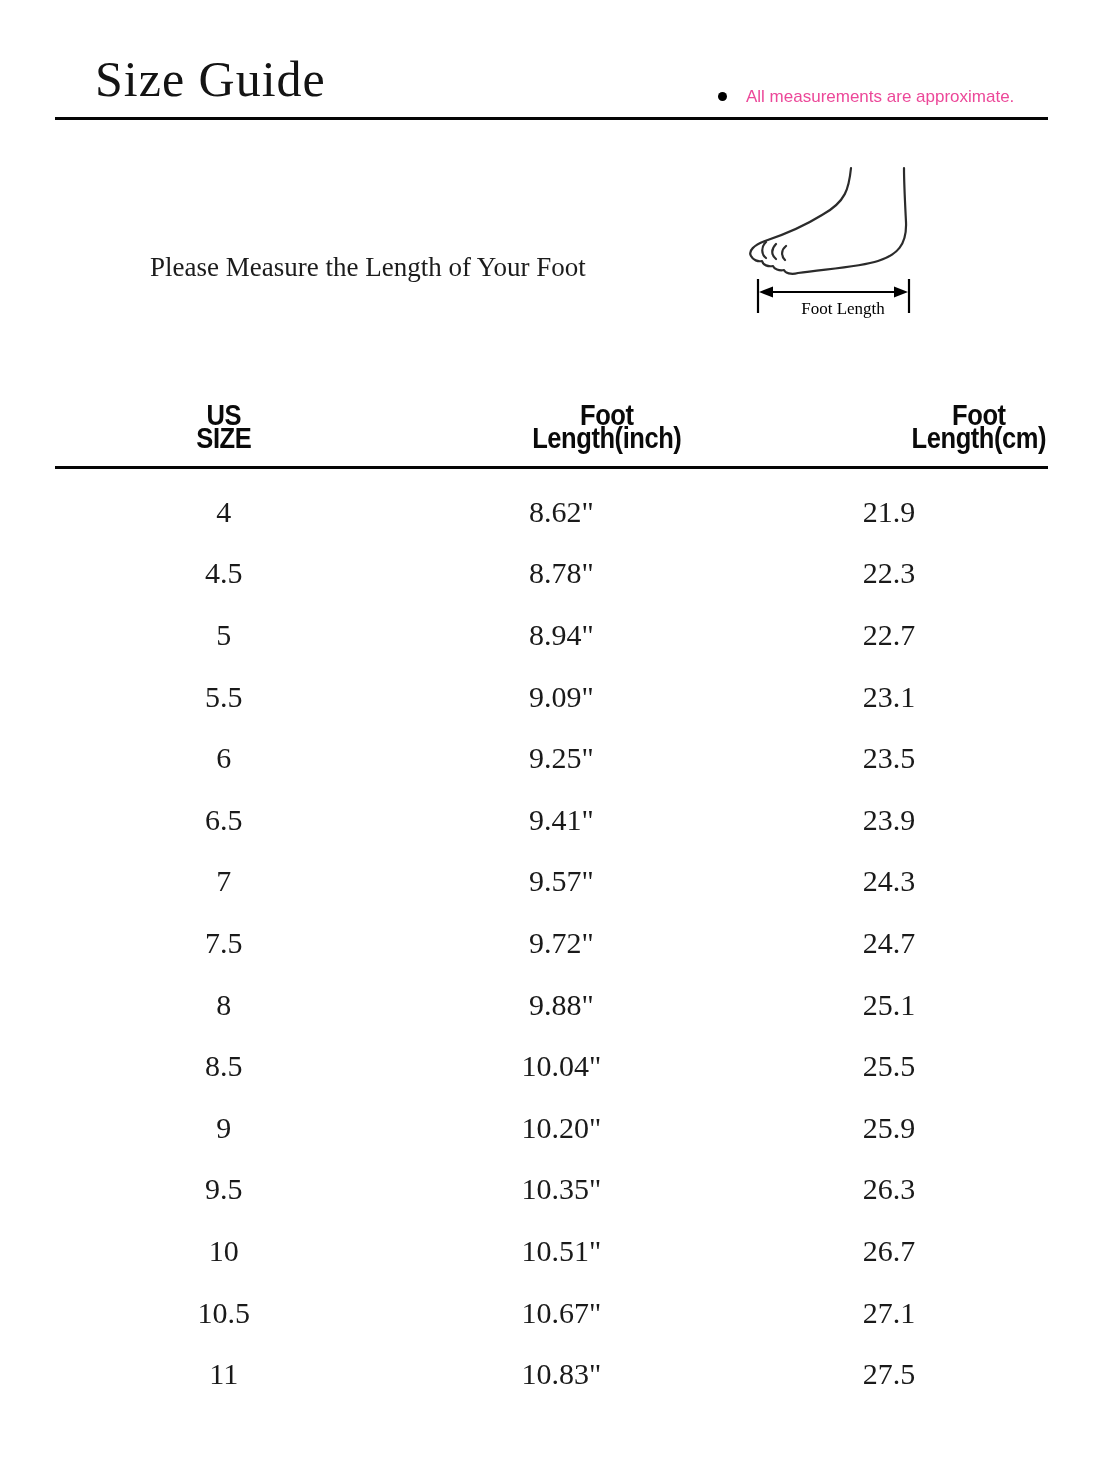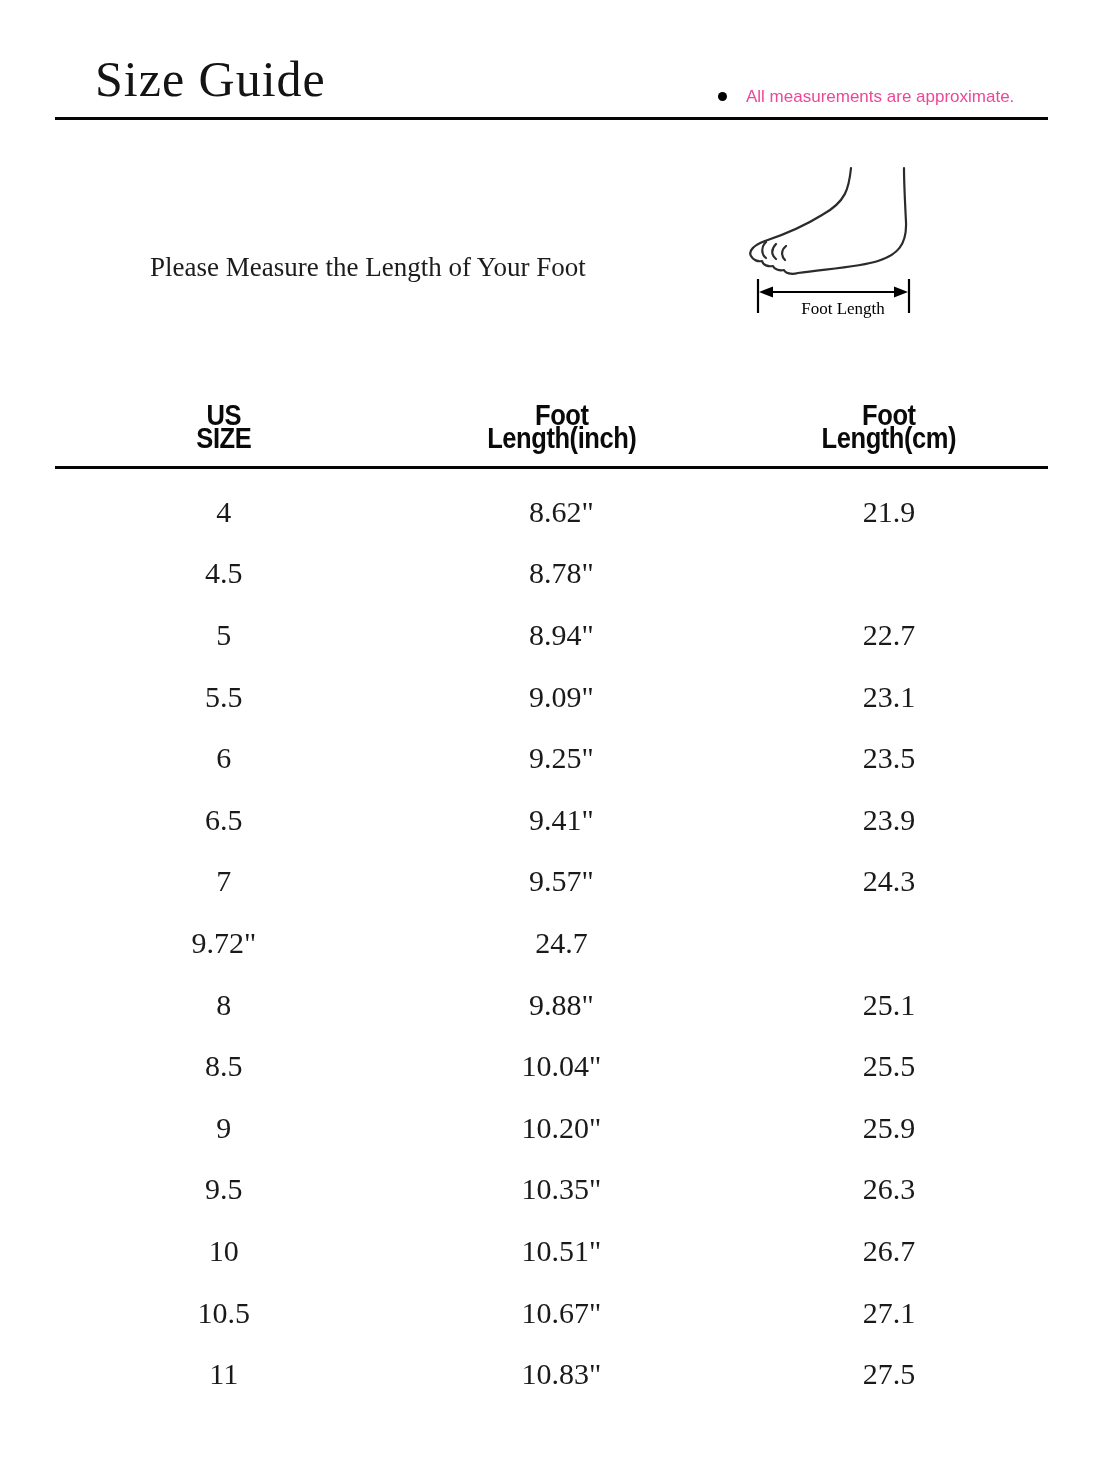--- a/index.html
+++ b/index.html
@@ -83,20 +83,21 @@
   }
 
   
   .thead {
     position: absolute;
     left: 55px;
     top: 404px;
     width: 993px;
     display: grid;
     grid-template-columns: 34% 34% 32%;
+    gap: 45px;
   }
   .th {
     text-align: center;
     font-family: "Liberation Sans", sans-serif;
     font-weight: 700;
     font-size: 29px;
     line-height: 23px;
     color: #0a0a0a;
     transform: scaleX(0.88);
     letter-spacing: -0.5px;
@@ -183,20 +184,21 @@
   <div class="rows">
 
   <div class="row">
       <div class="cell">4</div>
       <div class="cell">8.62"</div>
       <div class="cell">21.9</div>
     </div>
       <div class="row">
       <div class="cell">4.5</div>
       <div class="cell">8.78"</div>
+      <div class="cell">22.3</div>
     </div>
       <div class="row">
       <div class="cell">5</div>
       <div class="cell">8.94"</div>
       <div class="cell">22.7</div>
     </div>
       <div class="row">
       <div class="cell">5.5</div>
       <div class="cell">9.09"</div>
       <div class="cell">23.1</div>
@@ -210,20 +212,21 @@
       <div class="cell">6.5</div>
       <div class="cell">9.41"</div>
       <div class="cell">23.9</div>
     </div>
       <div class="row">
       <div class="cell">7</div>
       <div class="cell">9.57"</div>
       <div class="cell">24.3</div>
     </div>
       <div class="row">
+      <div class="cell">7.5</div>
       <div class="cell">9.72"</div>
       <div class="cell">24.7</div>
     </div>
       <div class="row">
       <div class="cell">8</div>
       <div class="cell">9.88"</div>
       <div class="cell">25.1</div>
     </div>
       <div class="row">
       <div class="cell">8.5</div>

